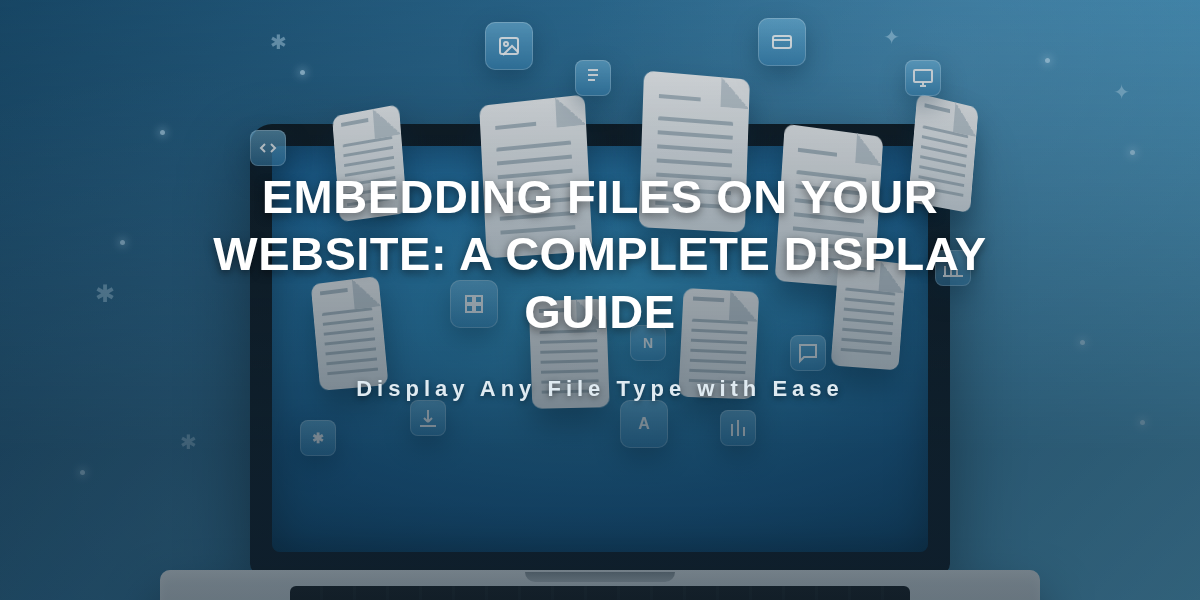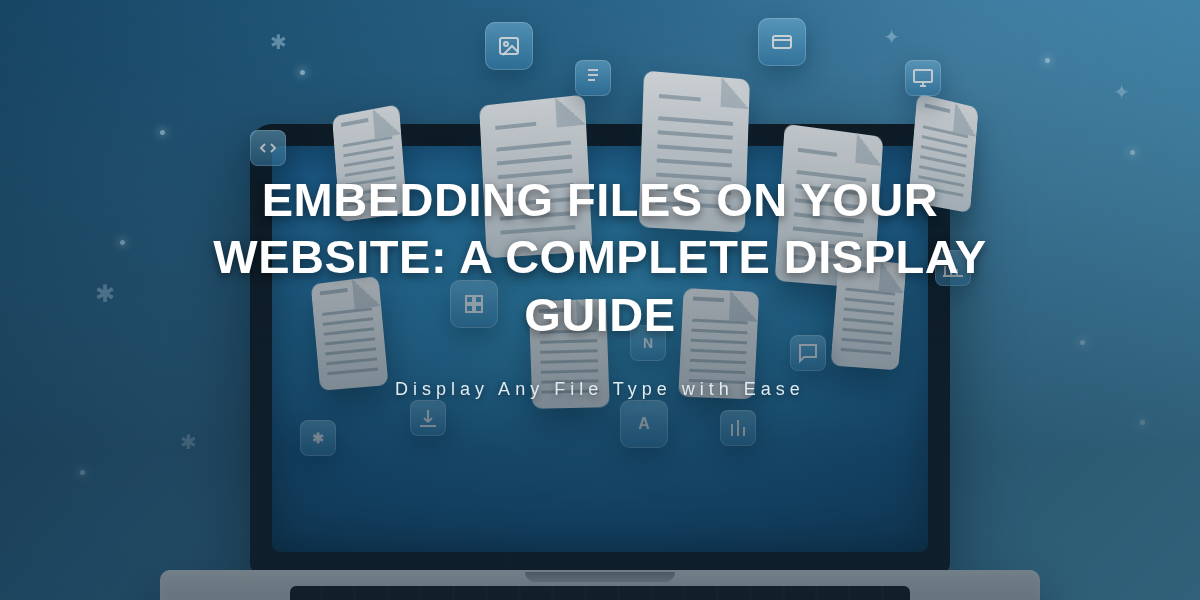--- a/index.html
+++ b/index.html
@@ -111,21 +111,21 @@
 }
 .titleblock {
   position: absolute; left: 50%; top: 45%; transform: translate(-50%, -50%);
   width: 900px; text-align: center; color: #fff; margin-top: 15px;
 }
 .titleblock h1 {
   font-size: 47px; font-weight: 800; letter-spacing: 0.5px; line-height: 1.22;
   text-shadow: 0 3px 10px rgba(0,0,0,0.5);
 }
 .titleblock p {
-  margin-top: 36px; font-size: 18px; font-weight: 400;
+  margin-top: 36px; font-size: 22px; font-weight: 700;
   letter-spacing: 5px; color: #dfeaf1;
   text-shadow: 0 2px 6px rgba(0,0,0,0.45);
 }
 </style>
 </head>
 <body>
 
 <div class="hero">
 
   <div class="particles">

